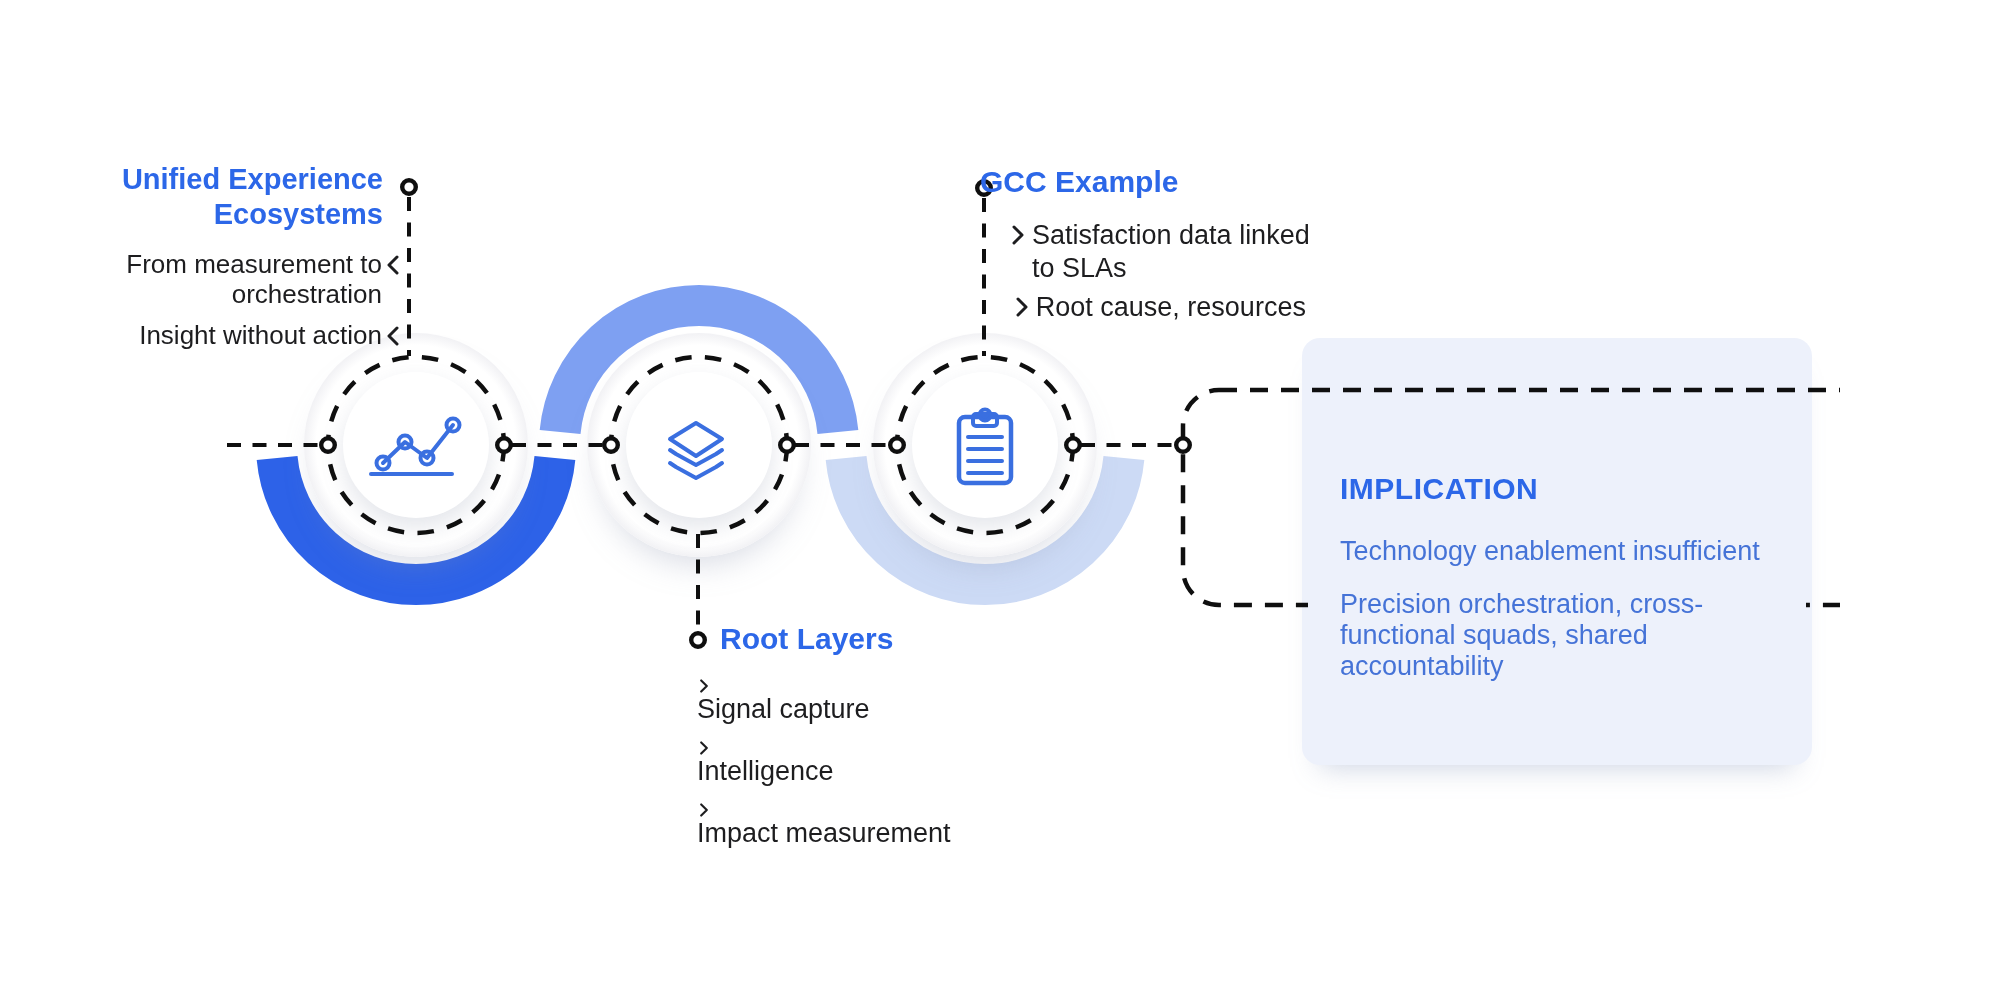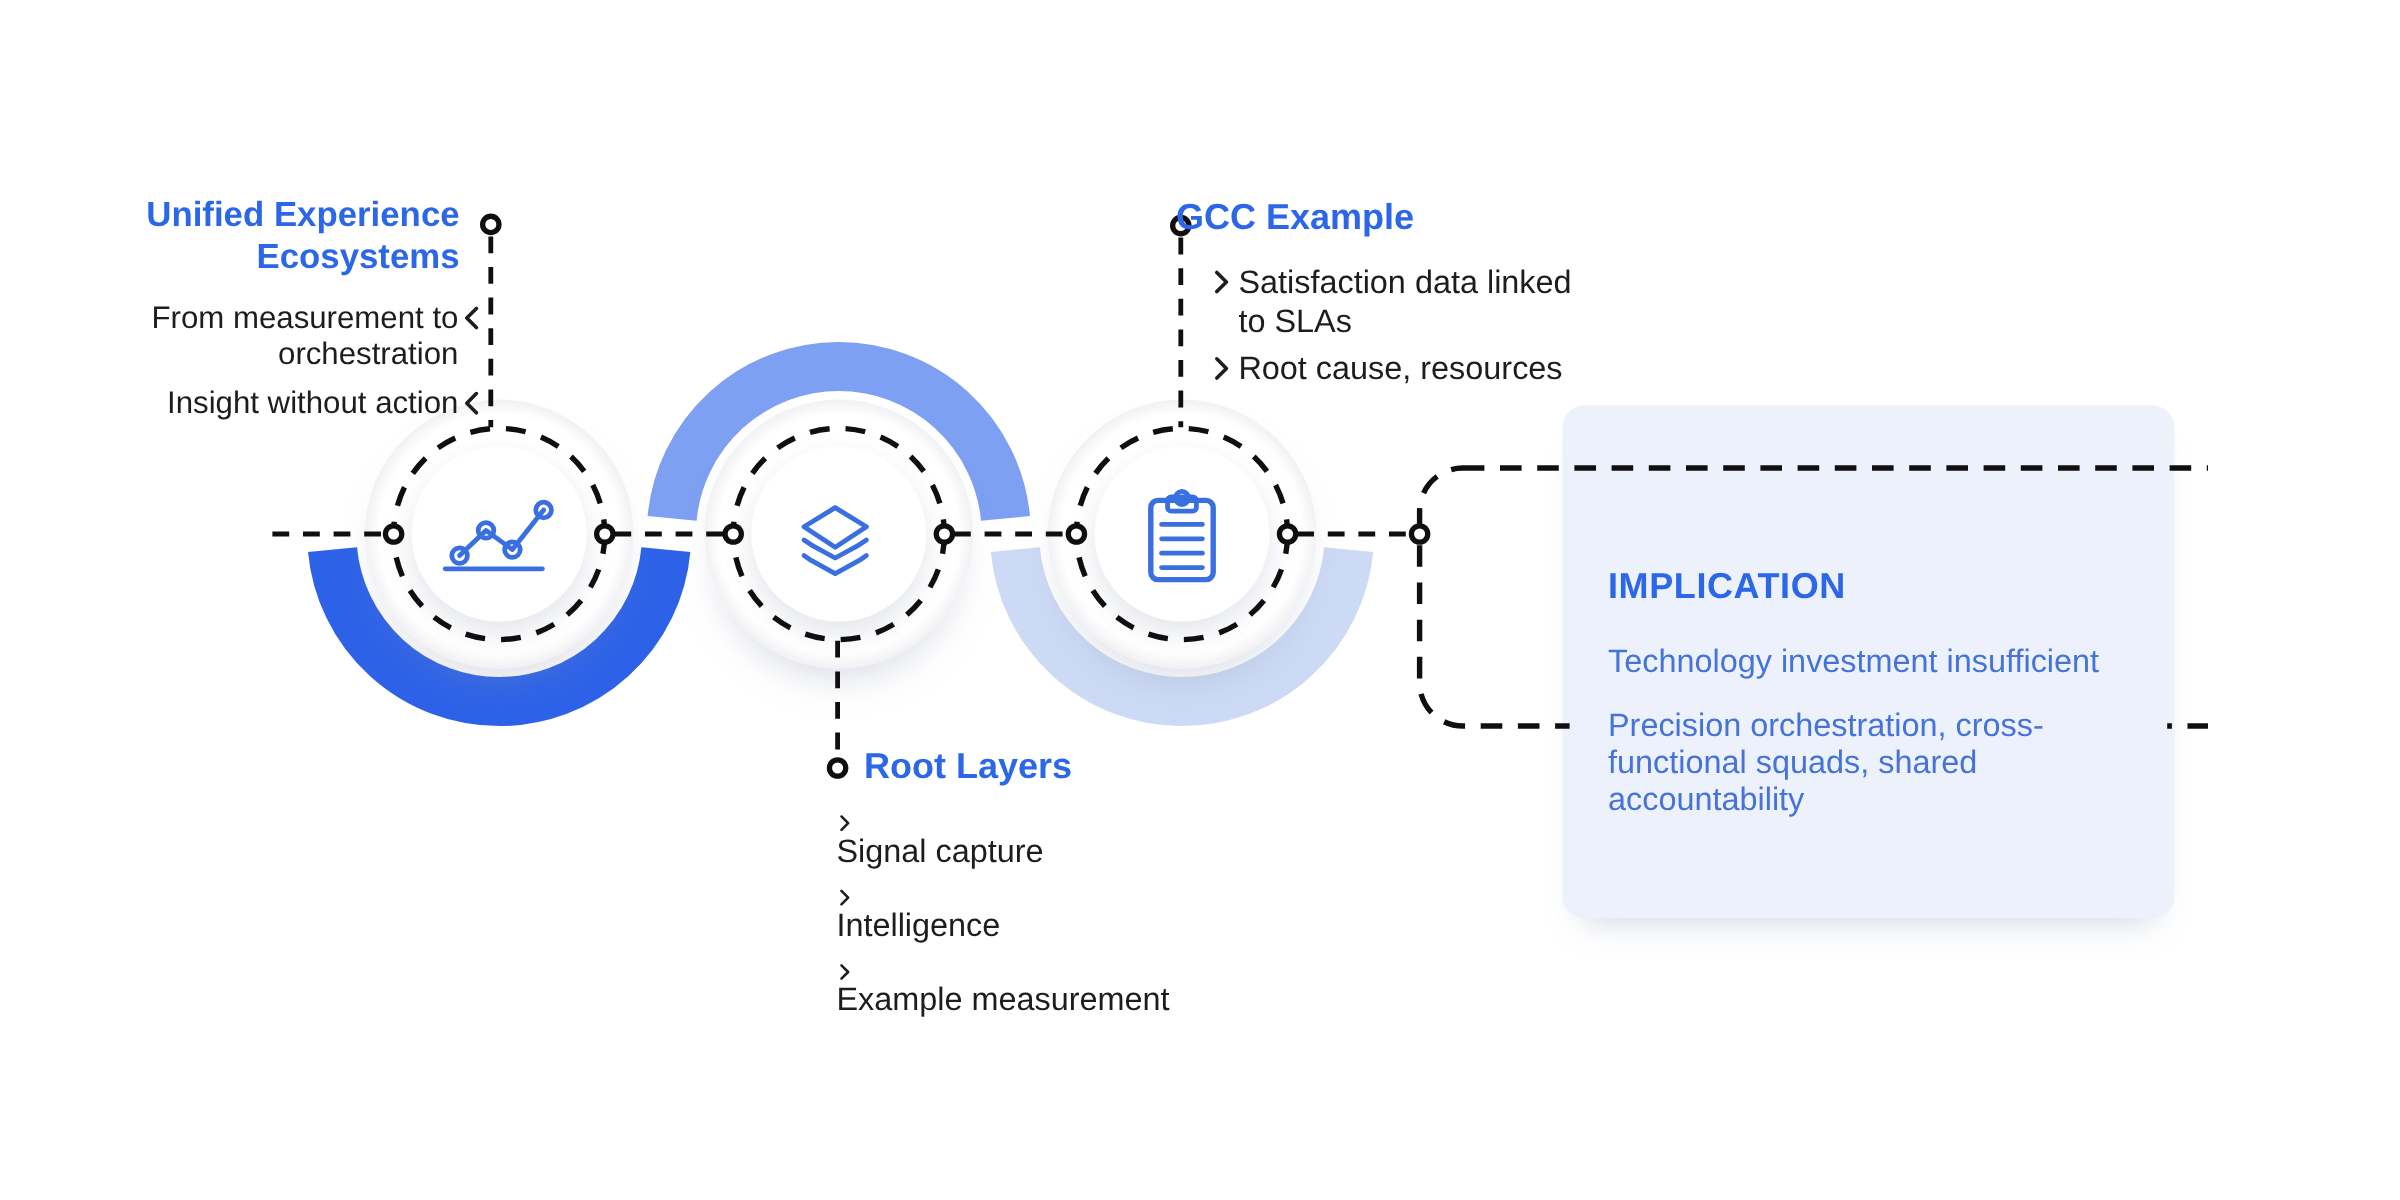--- a/index.html
+++ b/index.html
@@ -39,21 +39,21 @@
   .left-items{left:45px;top:249px;width:355px;}
   .left-item{display:flex;align-items:flex-start;margin-bottom:11px;}
   .left-item .lines{flex:1;text-align:right;line-height:30px;}
   .chev{width:14px;flex:0 0 14px;margin-top:6px;}
   .left-item .chev{margin-left:4px;}
   .row-item{display:flex;align-items:flex-start;}
   .row-item .chev{margin-right:7px;}
   .fl-items{left:697px;top:673px;font-size:27px;}
   .fl-items .row-item{margin-bottom:10px;line-height:32px;flex-direction:column;}
   .gcc-items{left:1011px;top:219px;font-size:27px;}
-  .gcc-items .row-item{margin-bottom:6px;}
+  .gcc-items .row-item{margin-bottom:6px;justify-content:center;}
   .gcc-items .lines{line-height:33px;}
 
   
   .imp-box{position:absolute;left:1302px;top:338px;width:510px;height:427px;border-radius:18px;
            background:var(--box-bg);z-index:3;box-shadow:0 20px 26px -18px rgba(120,140,180,.38);}
   .imp-title{position:absolute;left:1340px;top:472px;z-index:5;color:var(--accent);
              font-weight:700;font-size:30px;letter-spacing:.5px;}
   .imp-p{position:absolute;z-index:5;color:var(--box-text);font-size:27px;line-height:31px;width:470px;}
   .imp-p1{left:1340px;top:536px;}
   .imp-p2{left:1340px;top:589px;}
@@ -172,21 +172,21 @@
     <div class="row-item">
       <svg class="chev" width="14" height="20" viewBox="0 0 14 20">
           <polyline points="3,2 11,10 3,18" fill="none" stroke="var(--text-dark)" stroke-width="3" stroke-linecap="round" stroke-linejoin="round"></polyline>
         </svg>
       <div>Intelligence</div>
     </div>
     <div class="row-item">
       <svg class="chev" width="14" height="20" viewBox="0 0 14 20">
           <polyline points="3,2 11,10 3,18" fill="none" stroke="var(--text-dark)" stroke-width="3" stroke-linecap="round" stroke-linejoin="round"></polyline>
         </svg>
-      <div>Example measurement</div>
+      <div>Impact measurement</div>
     </div>
   </div>
 
   <div class="blue-title t-gcc">GCC Example</div>
   <div class="items gcc-items">
     <div class="row-item">
       <svg class="chev" width="14" height="20" viewBox="0 0 14 20">
           <polyline points="3,2 11,10 3,18" fill="none" stroke="var(--text-dark)" stroke-width="3" stroke-linecap="round" stroke-linejoin="round"></polyline>
         </svg>
       <div class="lines">
@@ -198,16 +198,16 @@
       <svg class="chev" width="14" height="20" viewBox="0 0 14 20">
           <polyline points="3,2 11,10 3,18" fill="none" stroke="var(--text-dark)" stroke-width="3" stroke-linecap="round" stroke-linejoin="round"></polyline>
         </svg>
       <div class="lines">
         <div>Root cause, resources</div>
       </div>
     </div>
   </div>
 
   <div class="imp-title">IMPLICATION</div>
-  <div class="imp-p imp-p1">Technology investment insufficient</div>
+  <div class="imp-p imp-p1">Technology enablement insufficient</div>
   <div class="imp-p imp-p2">Precision orchestration, cross-functional squads, shared accountability</div>
 
 </div>
 
 </body></html>

